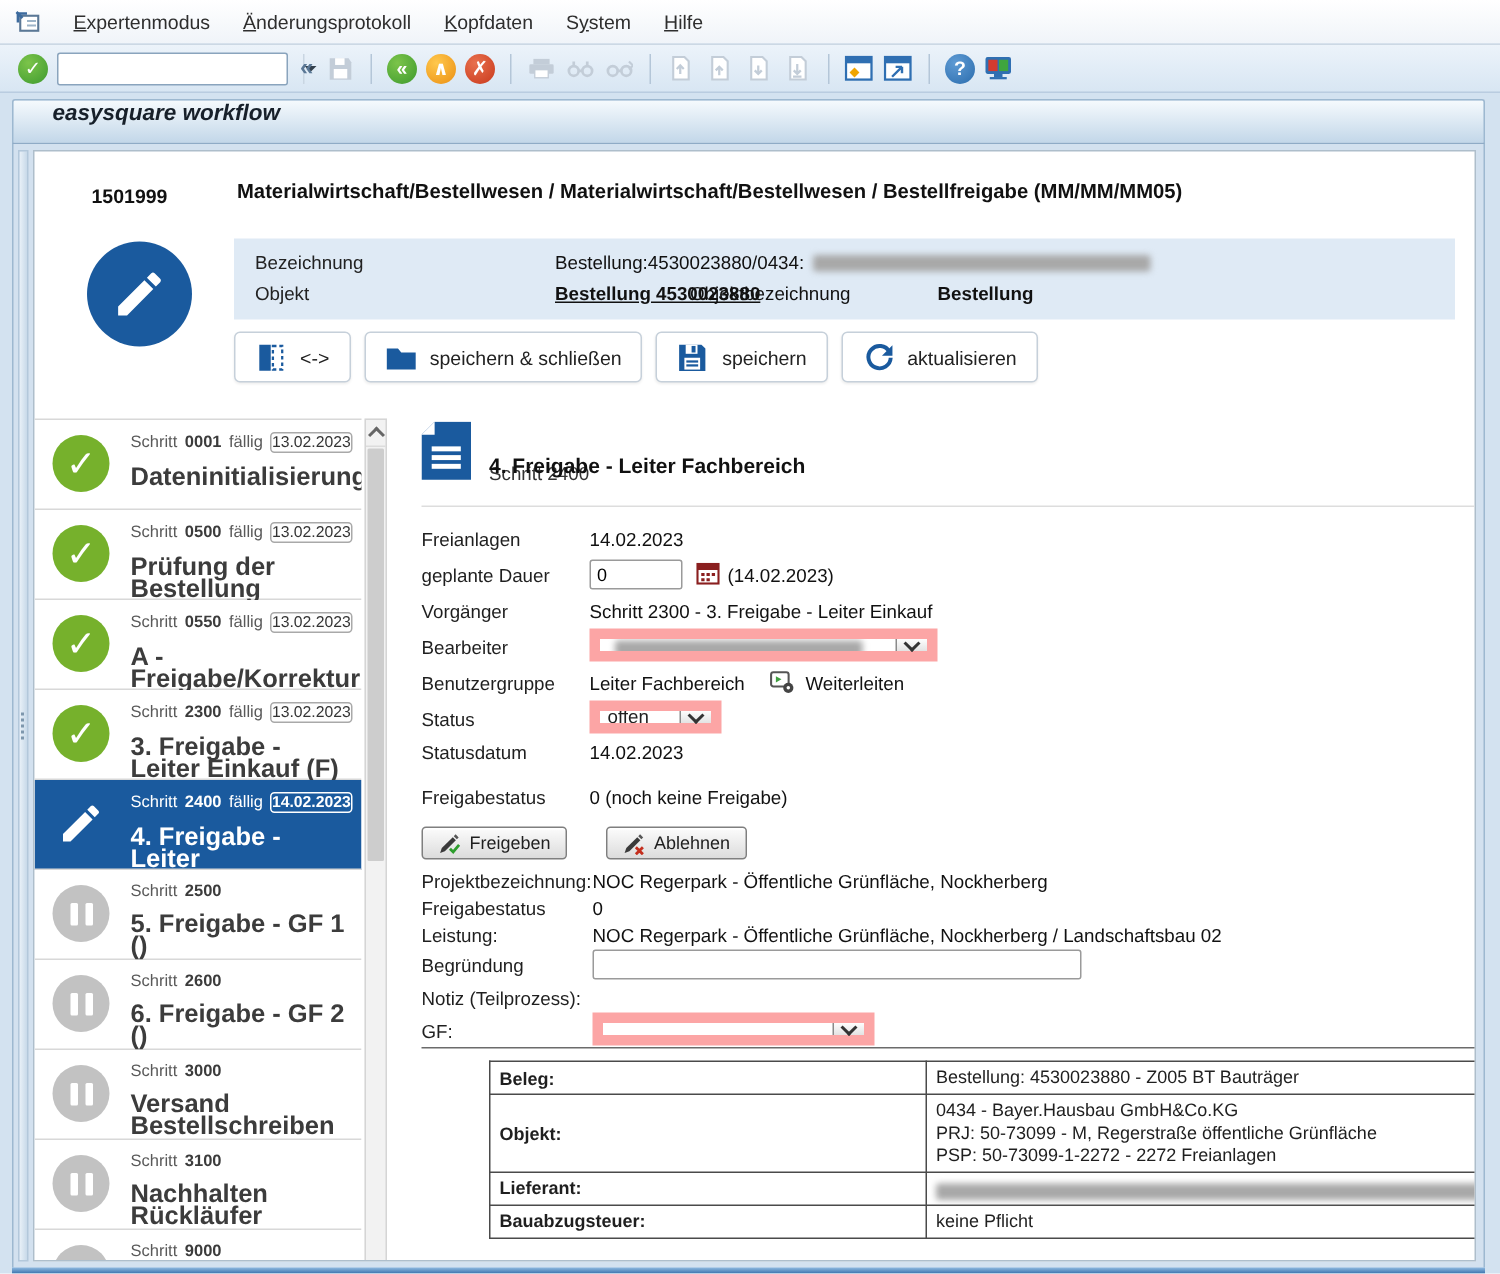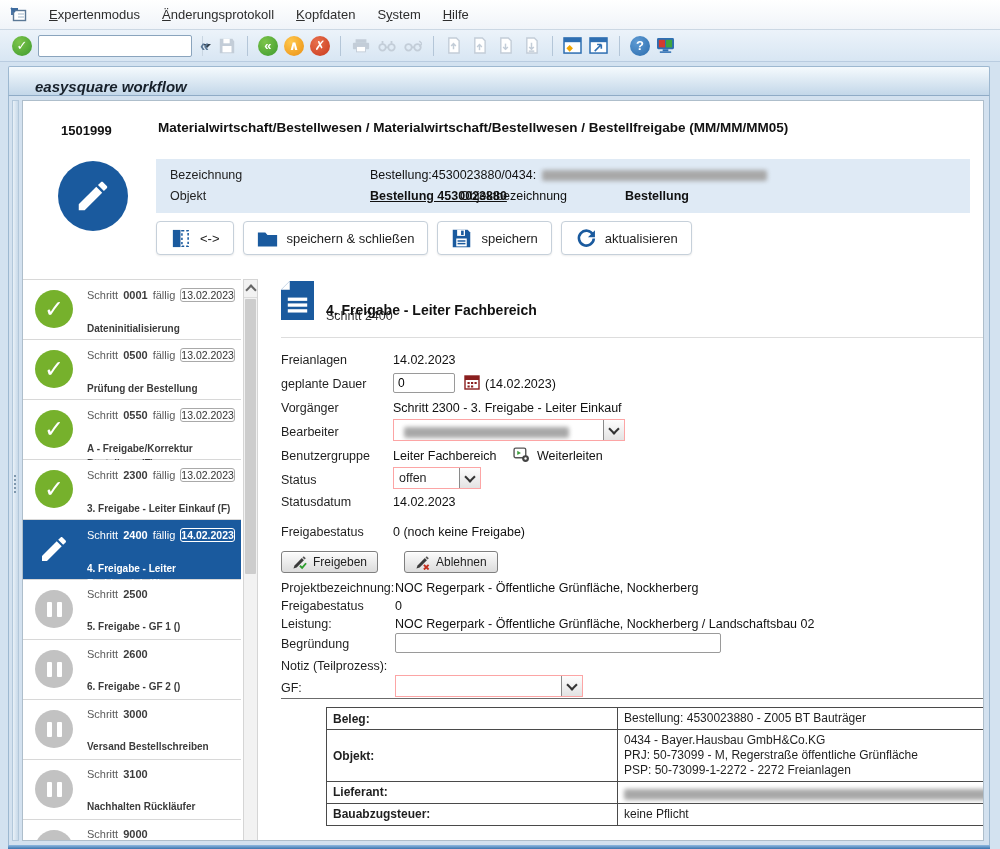--- a/index.html
+++ b/index.html
@@ -32,21 +32,21 @@
   .combo input{flex:1;border:none;outline:none;height:16px;font-size:12px;padding:0 4px;background:transparent;}
   .combo .combo-arrow{width:16px;height:100%;display:flex;align-items:center;justify-content:center;border-left:1px solid #c9d6e2;}
   .combo .combo-arrow:after{content:"";border:4px solid transparent;border-top-color:#33404d;margin-top:4px;}
   .tb-sep{width:1px;height:20px;background:#b4c6d8;margin:0 4px;}
   .tb-chevrons{color:#5b7896;font-size:16px;font-weight:bold;padding:0 2px;}
   .tb-icon{width:20px;height:20px;display:flex;align-items:center;justify-content:center;}
   
   .titlebar{position:absolute;left:8px;top:66px;width:982px;height:30px;
     background:linear-gradient(#f5fafd,#c3d7e9);
     border:1px solid #9db8d0;border-bottom-color:#8fabc6;border-radius:2px 2px 0 0;
-    display:flex;align-items:flex-end;box-sizing:border-box;}
+    display:flex;align-items:flex-start;box-sizing:border-box;}
   .titlebar .wtitle{font-size:15px;font-weight:bold;font-style:italic;color:#17202a;padding-left:26px;}
   
   .frame{position:absolute;left:8px;top:96px;width:982px;height:749px;
     background:#d3e1ef;border-left:1px solid #9db8d0;border-right:1px solid #9db8d0;box-sizing:border-box;}
   .splitter{position:absolute;left:12px;top:100px;width:7px;height:741px;
     background:linear-gradient(90deg,#e9f1f8,#c8d9e9);border:1px solid #b3c8db;box-sizing:border-box;}
   .splitter .grip{position:absolute;left:1px;top:372px;width:3px;}
   .splitter .grip i{display:block;width:2px;height:2px;background:#7e97ad;margin:2px 0;}
   .bottombar{position:absolute;left:8px;top:845px;width:982px;height:4px;
     background:linear-gradient(#8fb9e0,#3c74ae);}
@@ -83,38 +83,38 @@
   .step-icon{position:absolute;left:12px;top:10px;width:38px;height:38px;border-radius:50%;
     display:flex;align-items:center;justify-content:center;}
   .step-icon.done{background:#76b12c;color:#fff;font-size:24px;font-weight:bold;}
   .step-icon.pending{background:#c2c2c2;}
   .step-icon.pending .bar{width:5px;height:15px;background:#fff;margin:0 2.5px;border-radius:1px;}
   .step-icon.activepen{color:#fff;}
   .step-icon.activepen svg{width:32px;height:32px;}
   .step-meta{font-size:11px;color:#5a5a5a;display:flex;gap:5px;align-items:center;white-space:nowrap;}
   .step-meta b{color:#3c3c3c;}
   .date-box{border:1px solid #a9a9a9;border-radius:3px;padding:0 0;font-size:10.5px;color:#333;background:#fdfdfd;}
-  .step-title{font-size:10px;font-weight:bold;color:#3c3c3c;line-height:15px;margin-top:19px;}
+  .step-title{font-size:17px;font-weight:bold;color:#3c3c3c;line-height:15px;margin-top:8px;}
   .step-item.active{background:#1a5a9e;}
   .step-item.active .step-meta,.step-item.active .step-meta b,.step-item.active .step-title{color:#fff;}
   .step-item.active .date-box{border-color:#fff;background:transparent;color:#fff;font-weight:bold;}
   .side-scroll{position:absolute;left:220px;top:178px;width:15px;height:562px;background:#f2f2f2;border:1px solid #d5d5d5;box-sizing:border-box;}
   .side-scroll .up{height:17px;border-bottom:1px solid #dcdcdc;display:flex;align-items:center;justify-content:center;}
   .side-scroll .up i{width:6px;height:6px;border-left:2px solid #666;border-top:2px solid #666;transform:rotate(45deg);margin-top:3px;}
   .side-scroll .thumb{position:absolute;left:1px;top:19px;width:11px;height:275px;background:#cdcdcd;border-radius:1px;}
   
   .form{position:absolute;left:258px;top:178px;width:706px;height:562px;font-size:12.5px;}
   .doc-icon{position:absolute;left:0;top:2px;}
   .f-steplabel{position:absolute;left:45px;top:7px;color:#333;margin-top:23px;}
   .f-steptitle{position:absolute;left:45px;top:23px;font-size:14px;font-weight:bold;color:#111;}
   .f-div1{position:absolute;left:0;top:58px;width:706px;height:1px;background:#ddd;}
   .f-label{position:absolute;left:0;color:#1f1f1f;white-space:nowrap;}
   .f-val{position:absolute;left:112px;color:#111;white-space:nowrap;}
   .inp{border:1px solid #9a9a9a;border-radius:2px;background:#fff;height:20px;box-sizing:border-box;font-size:12px;padding:0 4px;font-family:inherit;}
-  .sel{position:absolute;display:flex;border:1px solid #fca5a5;background:#fff;height:22px;box-sizing:border-box;cursor:pointer;}
+  .sel{position:absolute;display:flex;border:7px solid #fca5a5;background:#fff;height:22px;box-sizing:border-box;cursor:pointer;}
   .sel .sval{flex:1;display:flex;align-items:center;padding-left:5px;font-size:12.5px;overflow:hidden;}
   .sel .sarrow{width:20px;border-left:1px solid #8a8a8a;background:linear-gradient(#fdfdfd,#e3e3e3);
     display:flex;align-items:center;justify-content:center;}
   .sel .sarrow i{width:6px;height:6px;border-right:2px solid #333;border-bottom:2px solid #333;transform:rotate(45deg);margin-top:-3px;}
   .btn-classic{position:absolute;height:22px;display:inline-flex;align-items:center;gap:6px;padding:0 10px;
     border:1px solid #7f7f7f;border-radius:3px;background:linear-gradient(#fcfcfc,#dcdcdc);
     font-size:12px;color:#1f1f1f;box-shadow:inset 0 1px 0 #fff;cursor:pointer;font-family:inherit;}
   .f-div2{position:absolute;left:0;top:419px;width:706px;height:1px;background:#6b6b6b;}
   .dtable{position:absolute;left:0;top:428px;width:706px;border-collapse:collapse;font-size:12px;margin-left:45px;}
   .dtable td{border:1px solid #4a4a4a;padding:3px 6px;vertical-align:middle;}

